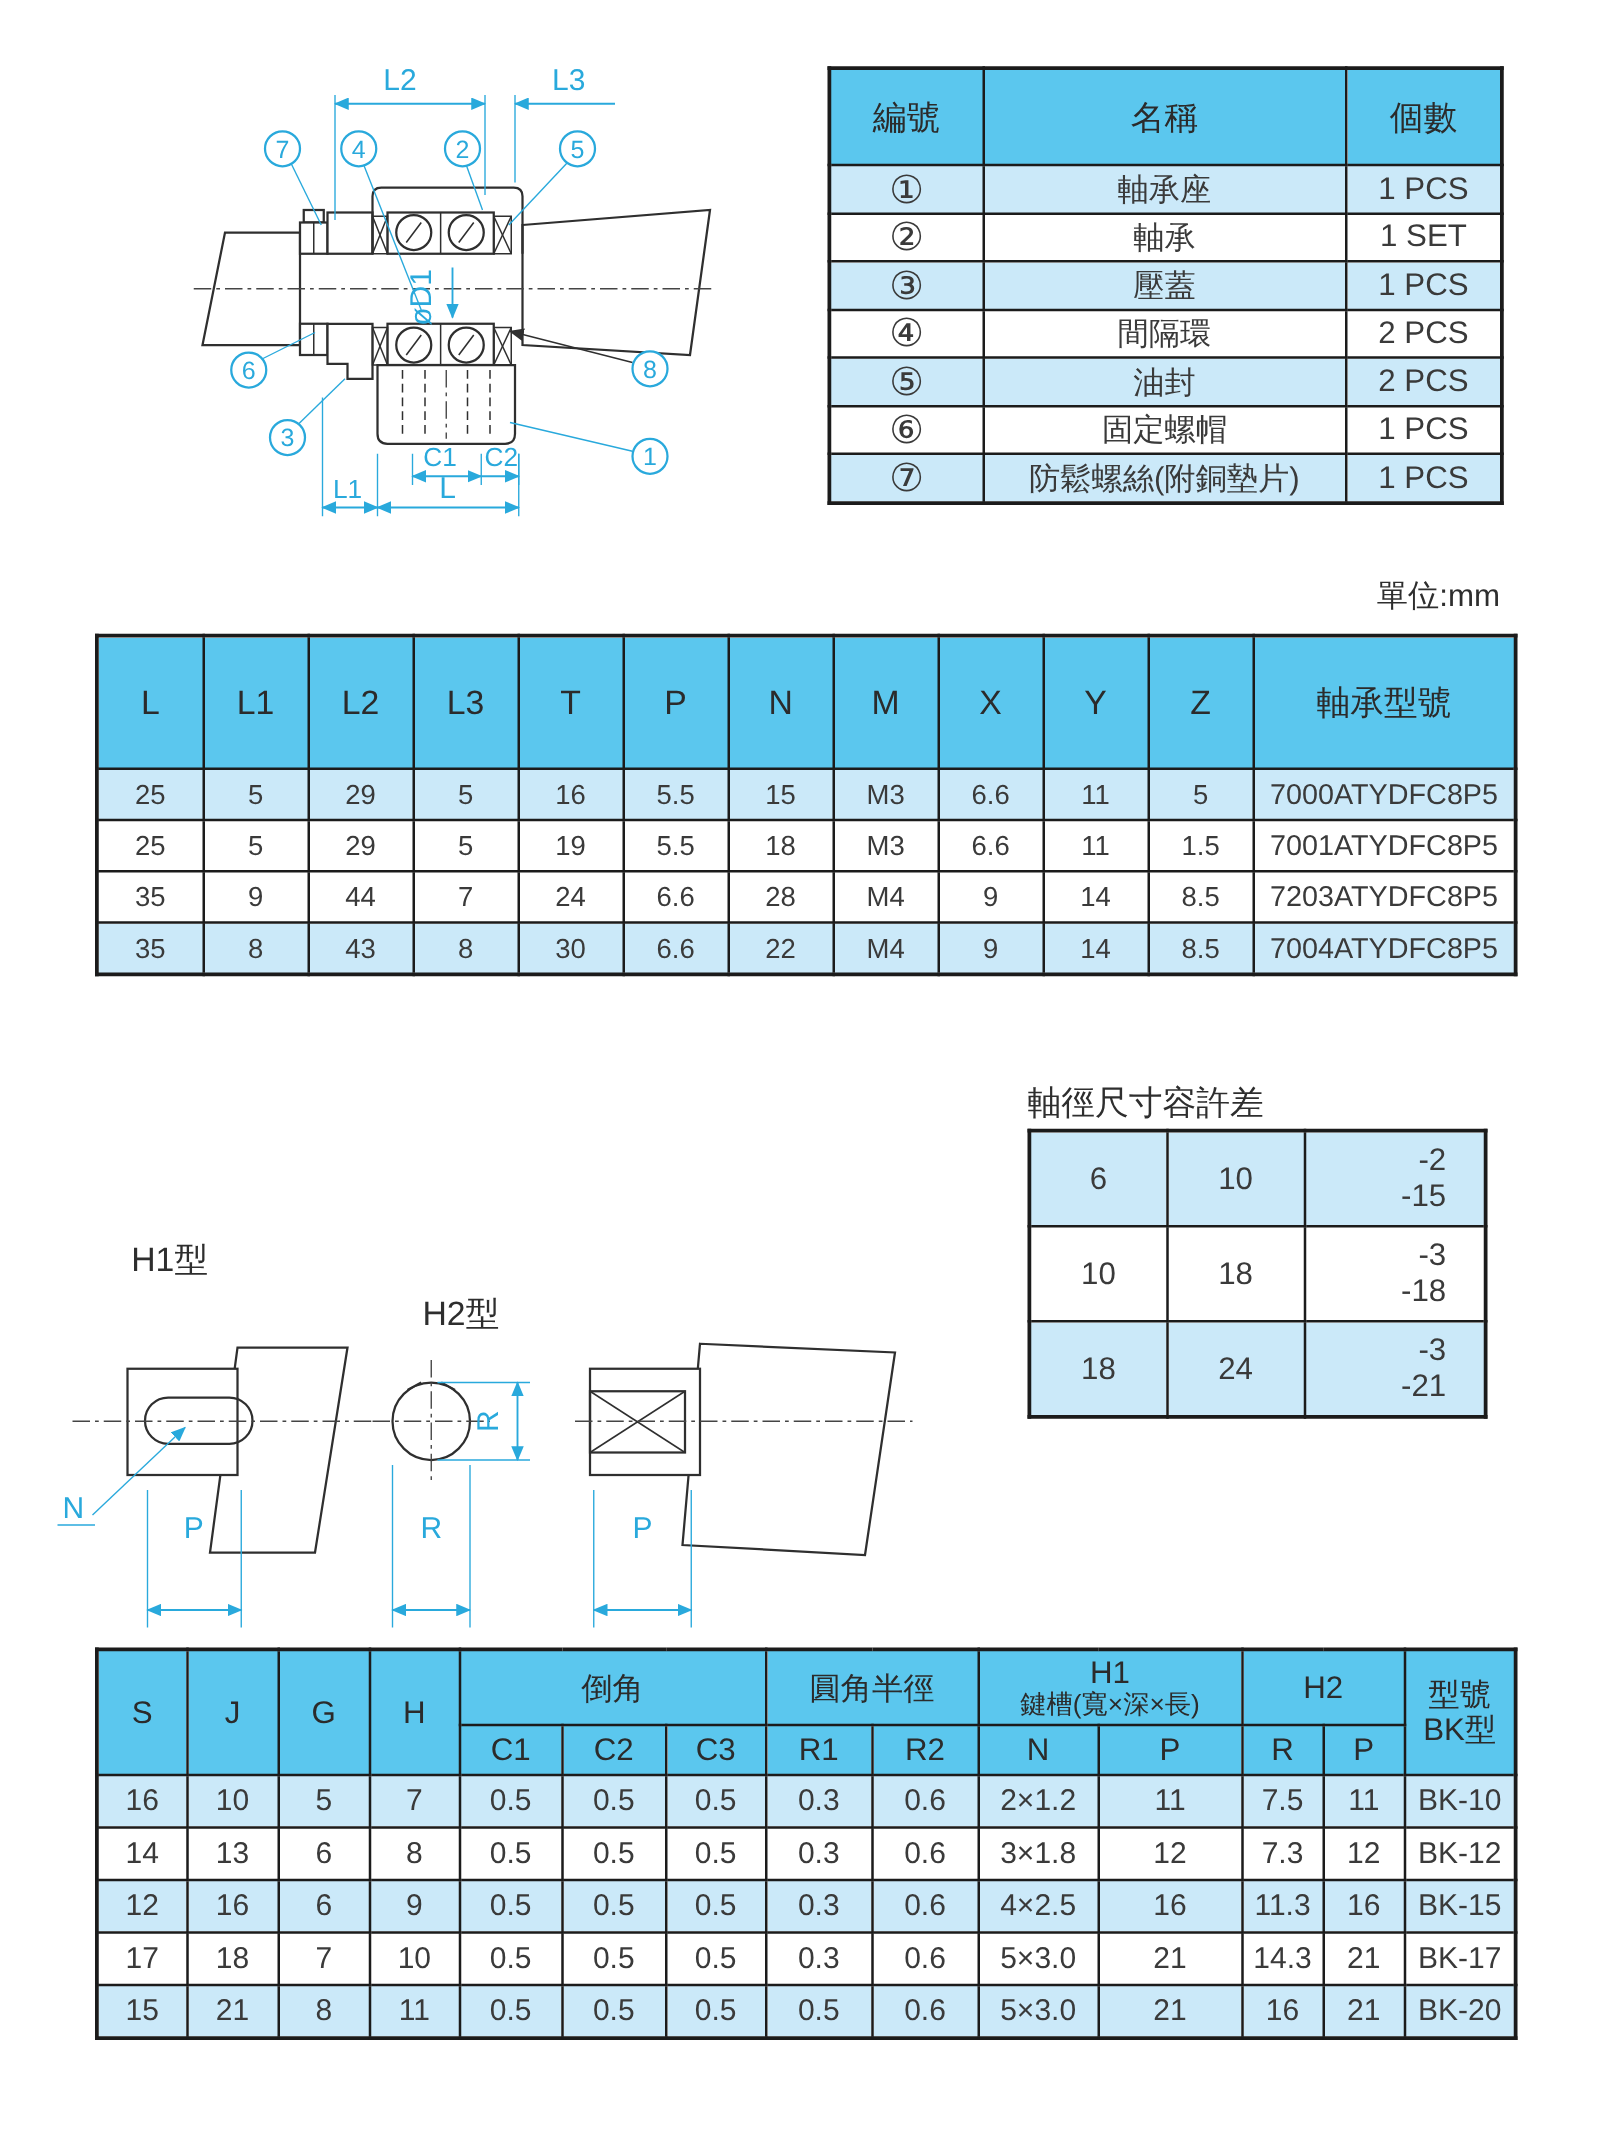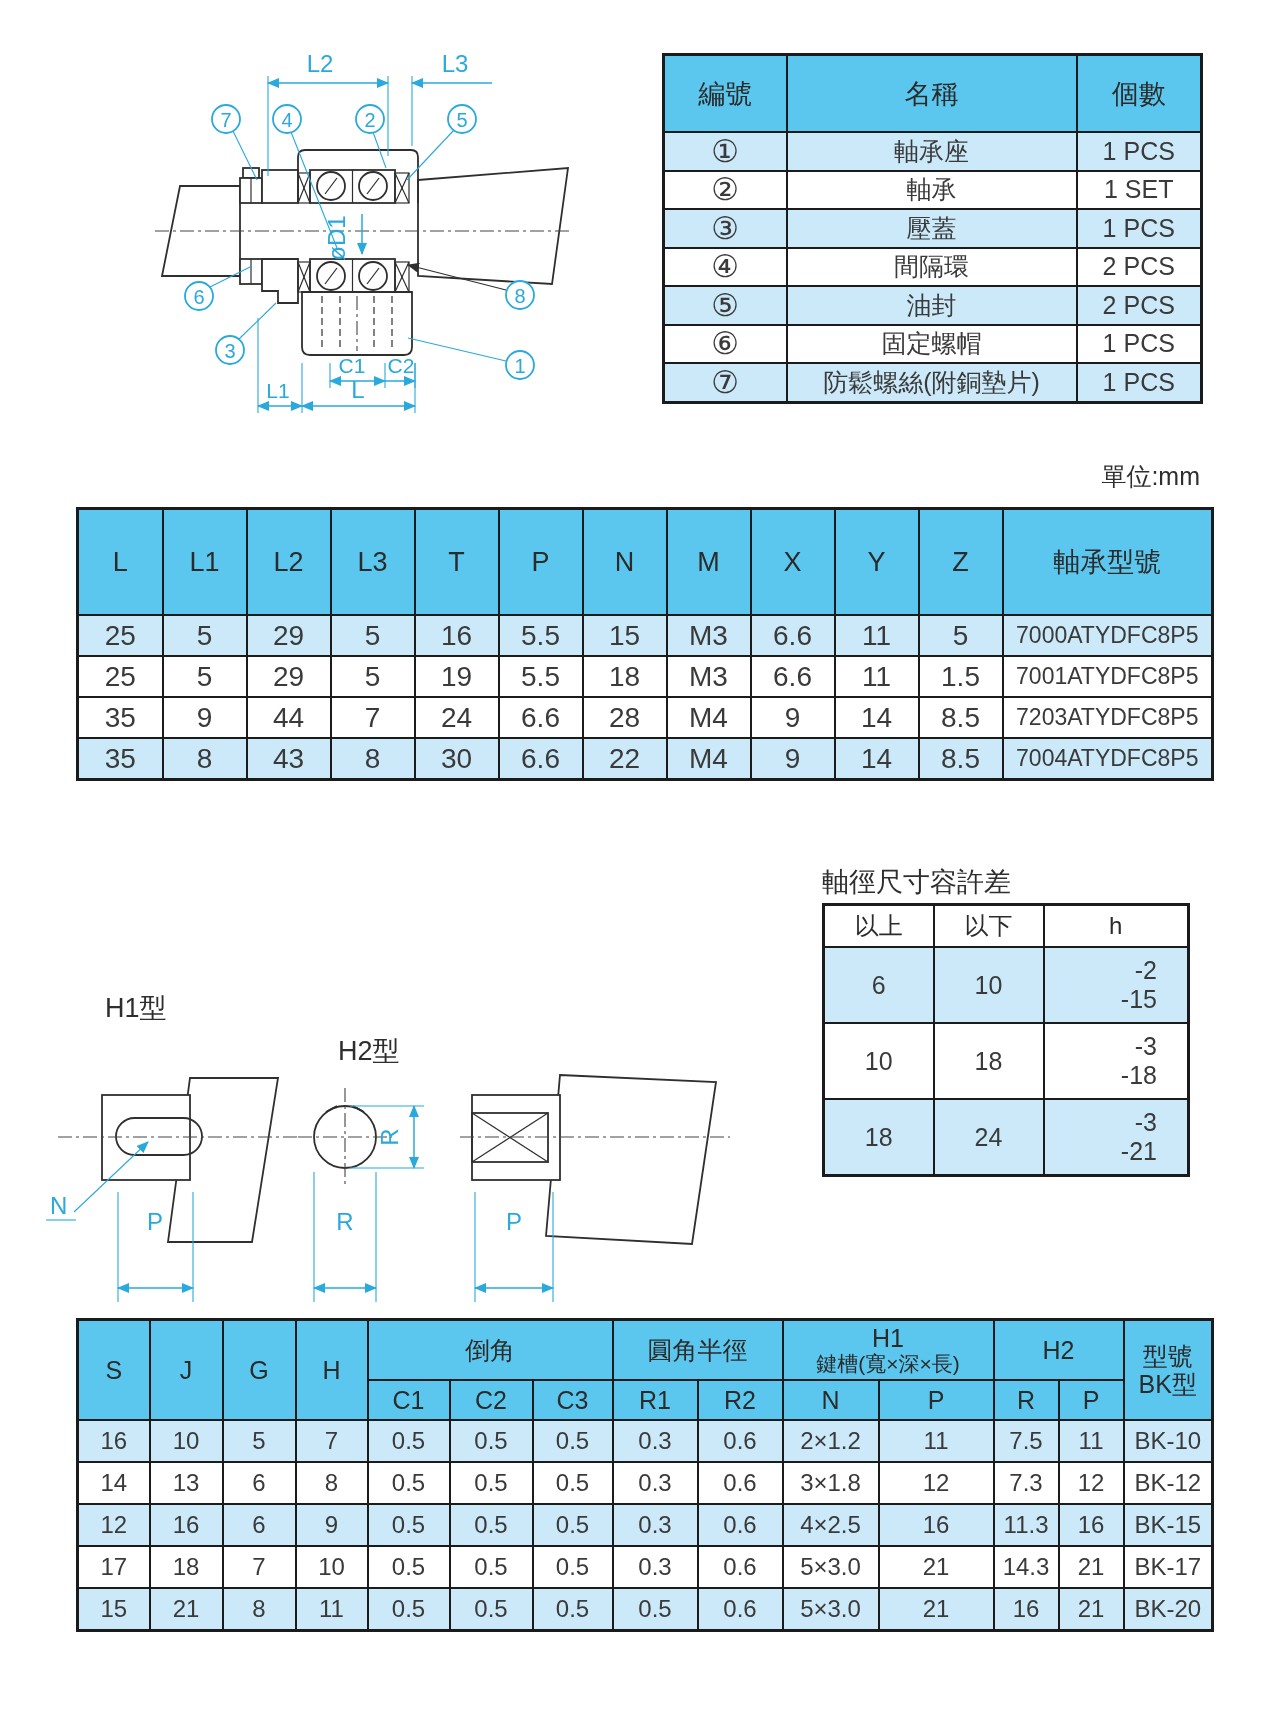--- a/index.html
+++ b/index.html
@@ -15,21 +15,21 @@
   .parts{left:662px;top:53px;width:538px;}
   .parts th{height:75px;font-size:27px;margin-top:14px;}
   .parts td{height:36.5px;font-size:25px;}
   .parts tbody td:first-child{font-size:31px;line-height:1;}
   
   .unit-label{position:absolute;left:1000px;top:460px;width:200px;text-align:right;
         font-size:25px;color:#2e2e2e;}
   
   .main{left:76px;top:507px;width:1135px;}
   .main th{height:104px;font-size:27px;}
-  .main td{height:39px;font-size:28px;}
+  .main td{height:39px;font-size:22px;}
   .main td:last-child{font-size:23px;}
   
   .tol-title{position:absolute;left:822px;top:864px;font-size:27px;color:#2e2e2e;}
   .tol{left:822px;top:903px;width:365px;}
   .tol th{font-size:23px;}
   .tol .r1 th{height:62px;}
   .tol .r2 th{height:40px;background:#fff;font-size:24px;}
   .tol td{height:74px;font-size:25px;white-space:pre-line;line-height:1.15;}
   .tol td:last-child{text-align:right;padding-right:30px;}
   .tol .two-line div{line-height:1.1;}
@@ -351,25 +351,20 @@
   </table>
 
   <div class="tol-title">軸徑尺寸容許差</div>
   <table class="tbl tol">
     <colgroup>
         <col style="width:110px">
         <col style="width:110px">
         <col style="width:145px">
       </colgroup>
     <thead>
-      <tr class="r2">
-        <th>以上</th>
-        <th>以下</th>
-        <th>h</th>
-      </tr>
     </thead>
     <tbody>
         <tr class="alt">
           <td>6</td>
           <td>10</td>
           <td>-2
 -15</td>
         </tr>
         <tr>
           <td>10</td>

